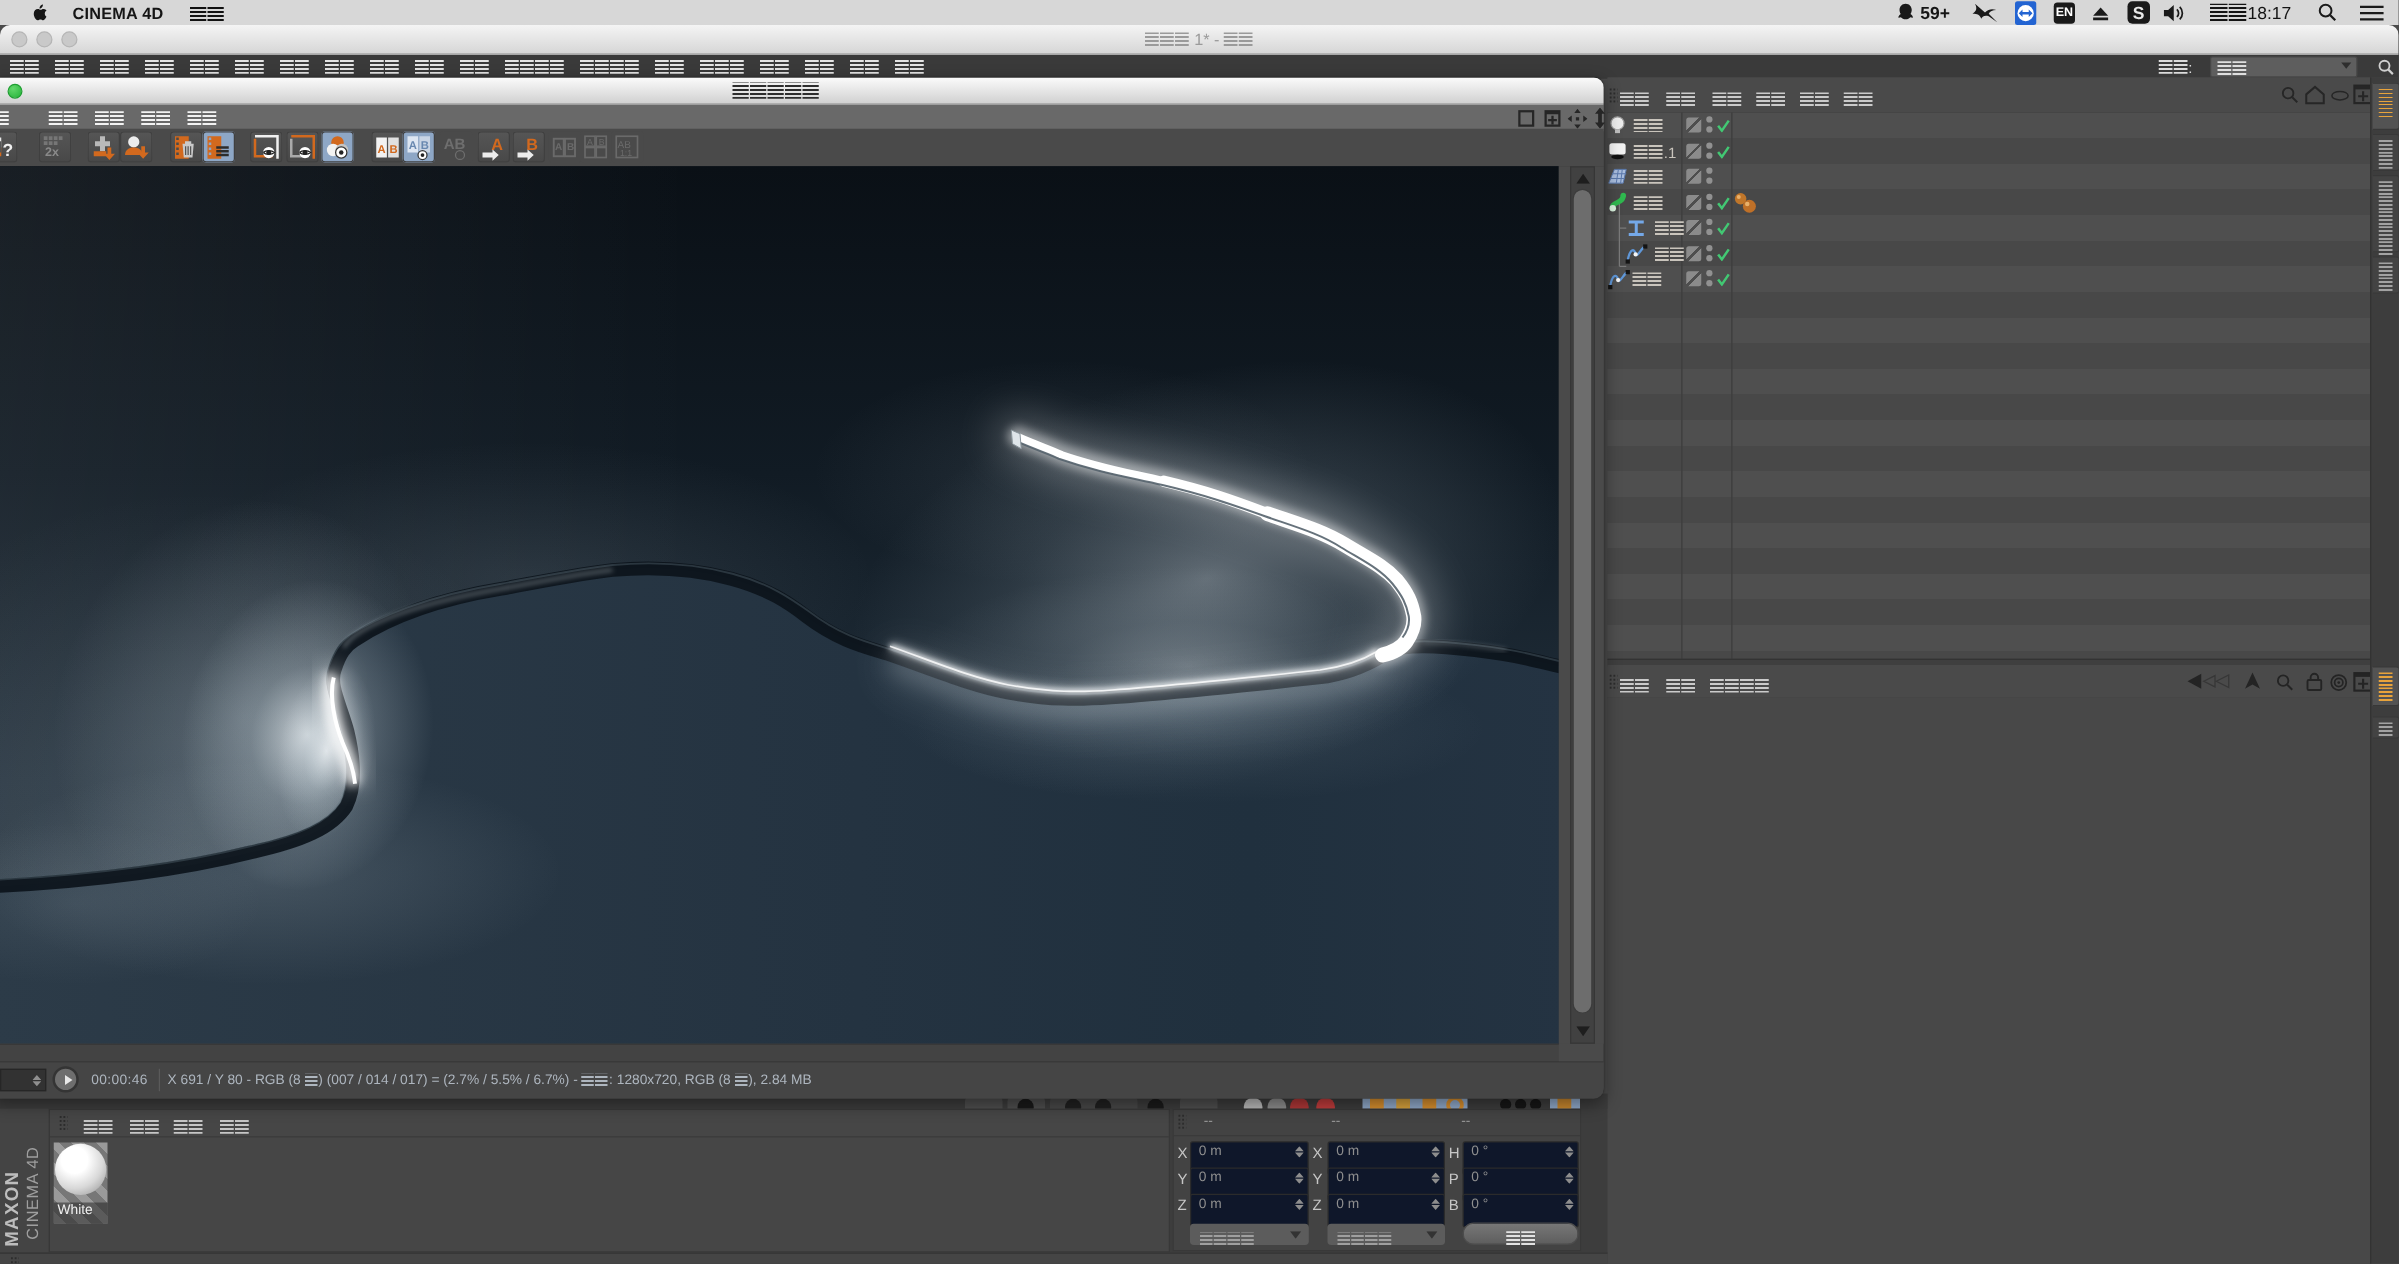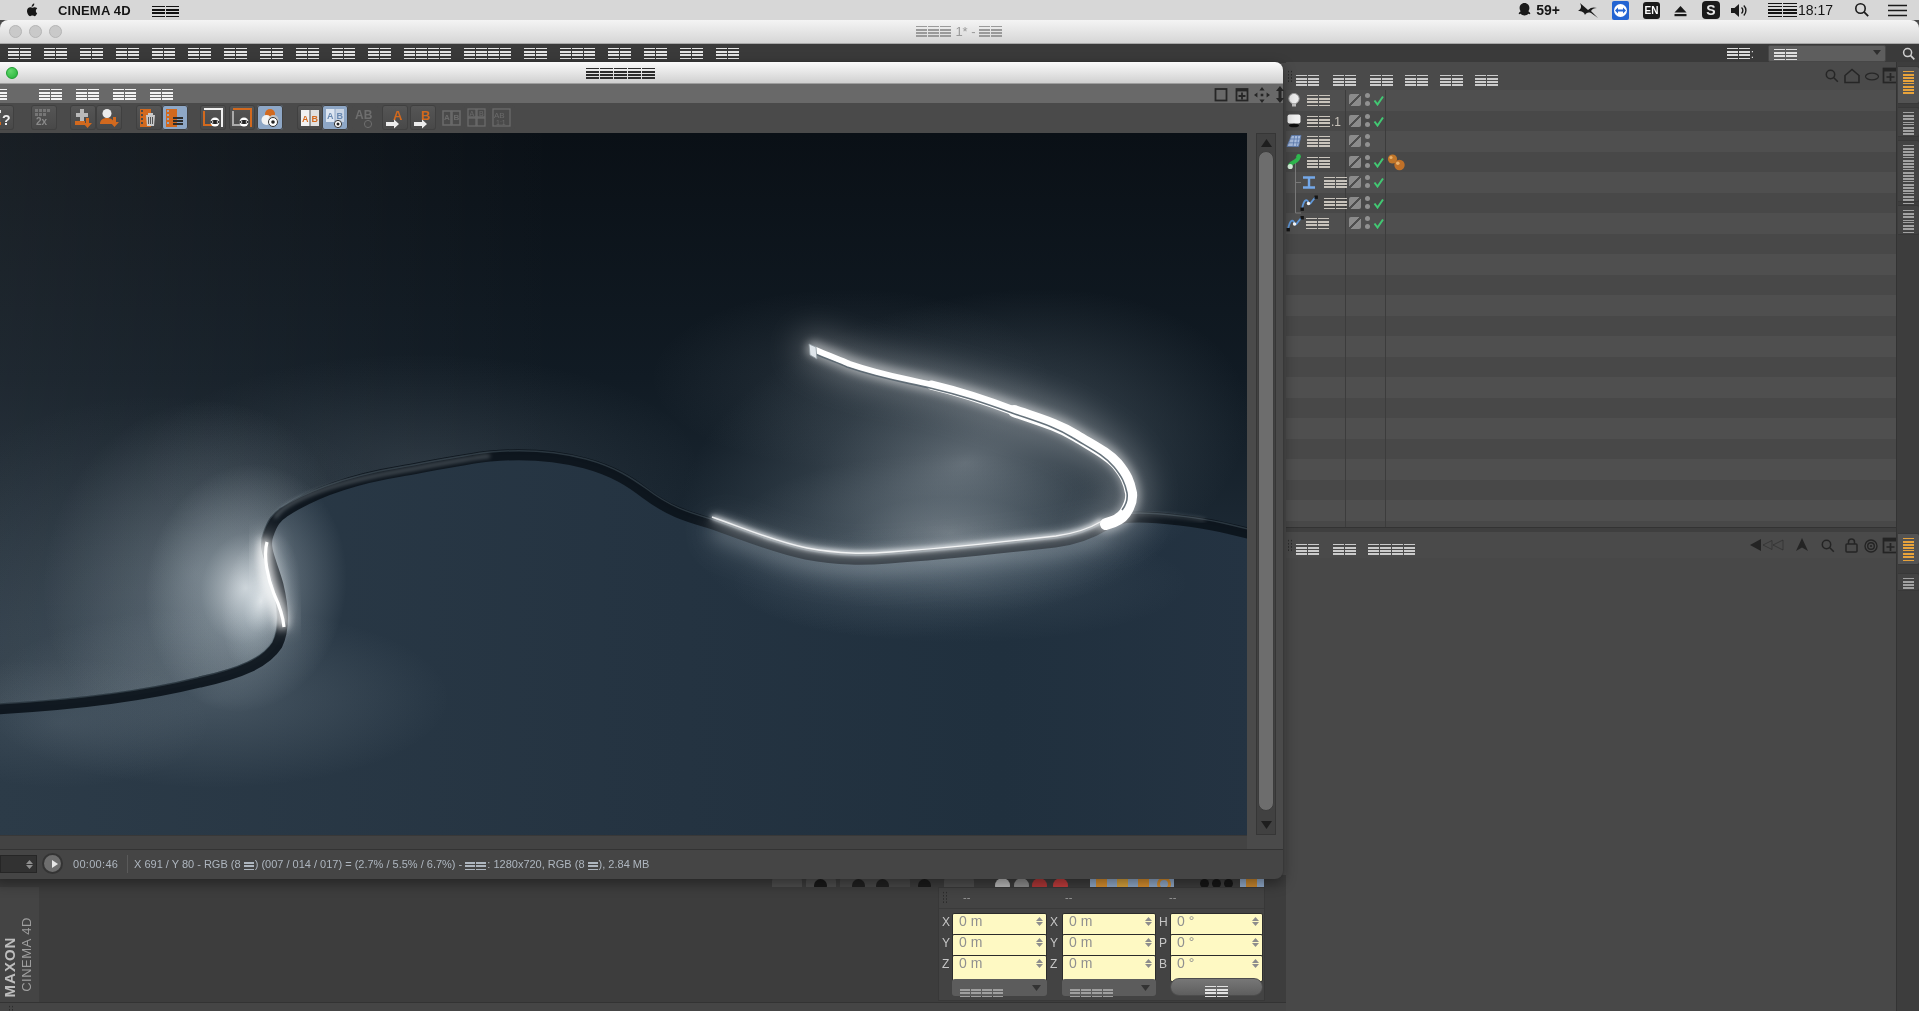--- a/index.html
+++ b/index.html
@@ -42,21 +42,21 @@
 .btn26.sel{background:#8ea7c6}
 .btn26.flat{background:#4a4a4a;box-shadow:none}
 .grip{display:inline-block;width:7px;height:13px;background-image:radial-gradient(#2c2c2c 34%,rgba(0,0,0,0) 36%);background-size:3px 3.2px}
 .vtab{position:absolute;left:1px;width:22px;background:#434343;border:1px solid #383838;border-left:none;border-radius:0 3px 3px 0;padding-top:3px;box-sizing:border-box}
 .vtab.on{background:#535353}
 .orow{position:absolute;left:0;width:610px;height:20.5px}
 .orow .lbl{position:absolute;top:4px;color:#c9c4bc;font-size:12px}
 .lay{position:absolute;left:63px;top:4px;width:12px;height:12px;border-radius:2px;background:linear-gradient(135deg,#8b8b8b 44%,#4e4e4e 44%,#4e4e4e 56%,#8b8b8b 56%)}
 .dt{position:absolute;left:79px;width:5px;height:5px;border-radius:50%;background:#919191}
 .ck{position:absolute;left:87px;top:4px}
-.fld{position:absolute;height:27px;background:#fef9c3;border:1px solid #2b2b2b;border-radius:2px;box-sizing:border-box;color:#8f8f8f;font-size:14px;line-height:15px;padding-left:6px}
+.fld{position:absolute;height:27px;background:#0f172a;border:1px solid #2b2b2b;border-radius:2px;box-sizing:border-box;color:#8f8f8f;font-size:11px;line-height:15px;padding-left:6px}
 .spn{position:absolute;right:3px;top:3px;width:7px;height:9px}
 .clbl{position:absolute;color:#c6c6c6;font-size:12px}
 .drp{position:absolute;height:17px;background:#5c5c5c;border-radius:3px;color:#9f9f9f;box-sizing:border-box;padding:3px 0 0 8px}
 </style></head>
 <body>
 
 <div id="macbar" class="abs row">
  <svg class="apple" style="margin-left:25px" width="13" height="15" viewBox="0 0 13 15">
       <path fill="#161616" d="M10.8 7.9c0-1.7 1.4-2.5 1.4-2.5s-.8-1.2-2.4-1.2c-1 0-1.8.6-2.3.6-.5 0-1.3-.6-2.2-.6C3.5 4.2 2 5.6 2 8c0 2.5 1.9 5.2 3.1 5.2.6 0 1.4-.6 2.3-.6.9 0 1.5.6 2.2.6 1 0 2.3-2.1 2.6-3 0 0-1.4-.6-1.4-2.3zM8.6 2.8c.5-.6.8-1.4.7-2.2-.7 0-1.5.5-2 1.1-.4.5-.8 1.3-.7 2.1.8.1 1.5-.4 2-1z"></path>
     </svg>
@@ -360,20 +360,33 @@
   <div class="abs" style="left:1224px;top:4px;width:9px;height:9px;background:#161616;border-radius:50%"></div>
   <div class="abs" style="left:1240px;top:1px;width:24px;height:21px;background:#8fa8c8;border-radius:3px"></div>
   <div class="abs" style="left:1246px;top:3px;width:11px;height:12px;background:#c8872e"></div>
  </div>
 
  <div class="abs" style="left:0;top:12px;width:39px;height:115px;background:#444">
   <div class="abs" style="left:-41px;top:72px;width:100px;height:16px;transform:rotate(-90deg);font-weight:bold;font-size:15px;color:#bdbdbd;letter-spacing:1px;text-align:center">MAXON</div>
   <div class="abs" style="left:-24px;top:60px;width:100px;height:15px;transform:rotate(-90deg);font-size:13px;color:#9f9f9f;text-align:center;letter-spacing:.5px">CINEMA 4D</div>
  </div>
 
+ <div class="abs" style="left:39px;top:12px;width:897px;height:115px;background:#464646;border:1px solid #383838;box-sizing:border-box">
+  <div class="abs" style="left:0;top:0;width:100%;height:21px;border-bottom:1px solid #3a3a3a;color:#c6c6c6">
+   <span class="abs grip" style="left:7px;top:4px"></span>
+   <span class="abs" style="left:27px;top:5px"><i class="z"></i><i class="z"></i></span>
+   <span class="abs" style="left:64px;top:5px"><i class="z"></i><i class="z"></i></span>
+   <span class="abs" style="left:99px;top:5px"><i class="z"></i><i class="z"></i></span>
+   <span class="abs" style="left:136px;top:5px"><i class="z"></i><i class="z"></i></span>
+  </div>
+  <div class="abs" style="left:3px;top:26px;width:43px;height:65px;background:repeating-linear-gradient(45deg,#9a9a9a 0 7px,#777 7px 14px)">
+   <div class="abs" style="left:1px;top:1px;width:41px;height:41px;border-radius:50%;background:radial-gradient(circle at 38% 32%,#ffffff 0 28%,#d8d8d8 60%,#8a8a8a 100%)"></div>
+   <div class="abs" style="left:0;top:48px;width:43px;height:17px;background:rgba(40,40,40,.55);color:#f0f0f0;font-size:11px;padding-left:3px;box-sizing:border-box">White</div>
+  </div>
+ </div>
 
  <div class="abs" style="left:938px;top:12px;width:327px;height:114px;background:#434343;border:1px solid #383838;box-sizing:border-box">
   <div class="abs" style="left:0;top:0;width:100%;height:20px;border-bottom:1px solid #3a3a3a;color:#9a9a9a;font-size:11px">
    <span class="abs grip" style="left:3px;top:3px"></span>
    <span class="abs" style="left:24px;top:3px">--</span>
         <span class="abs" style="left:126px;top:3px">--</span>
         <span class="abs" style="left:230px;top:3px">--</span>
   </div>
   <span class="clbl" style="left:3px;top:27px">X</span>
       <span class="fld" style="left:13px;top:25px;width:95px">0 m<svg class="spn" viewBox="0 0 7 9" width="6" height="8">

